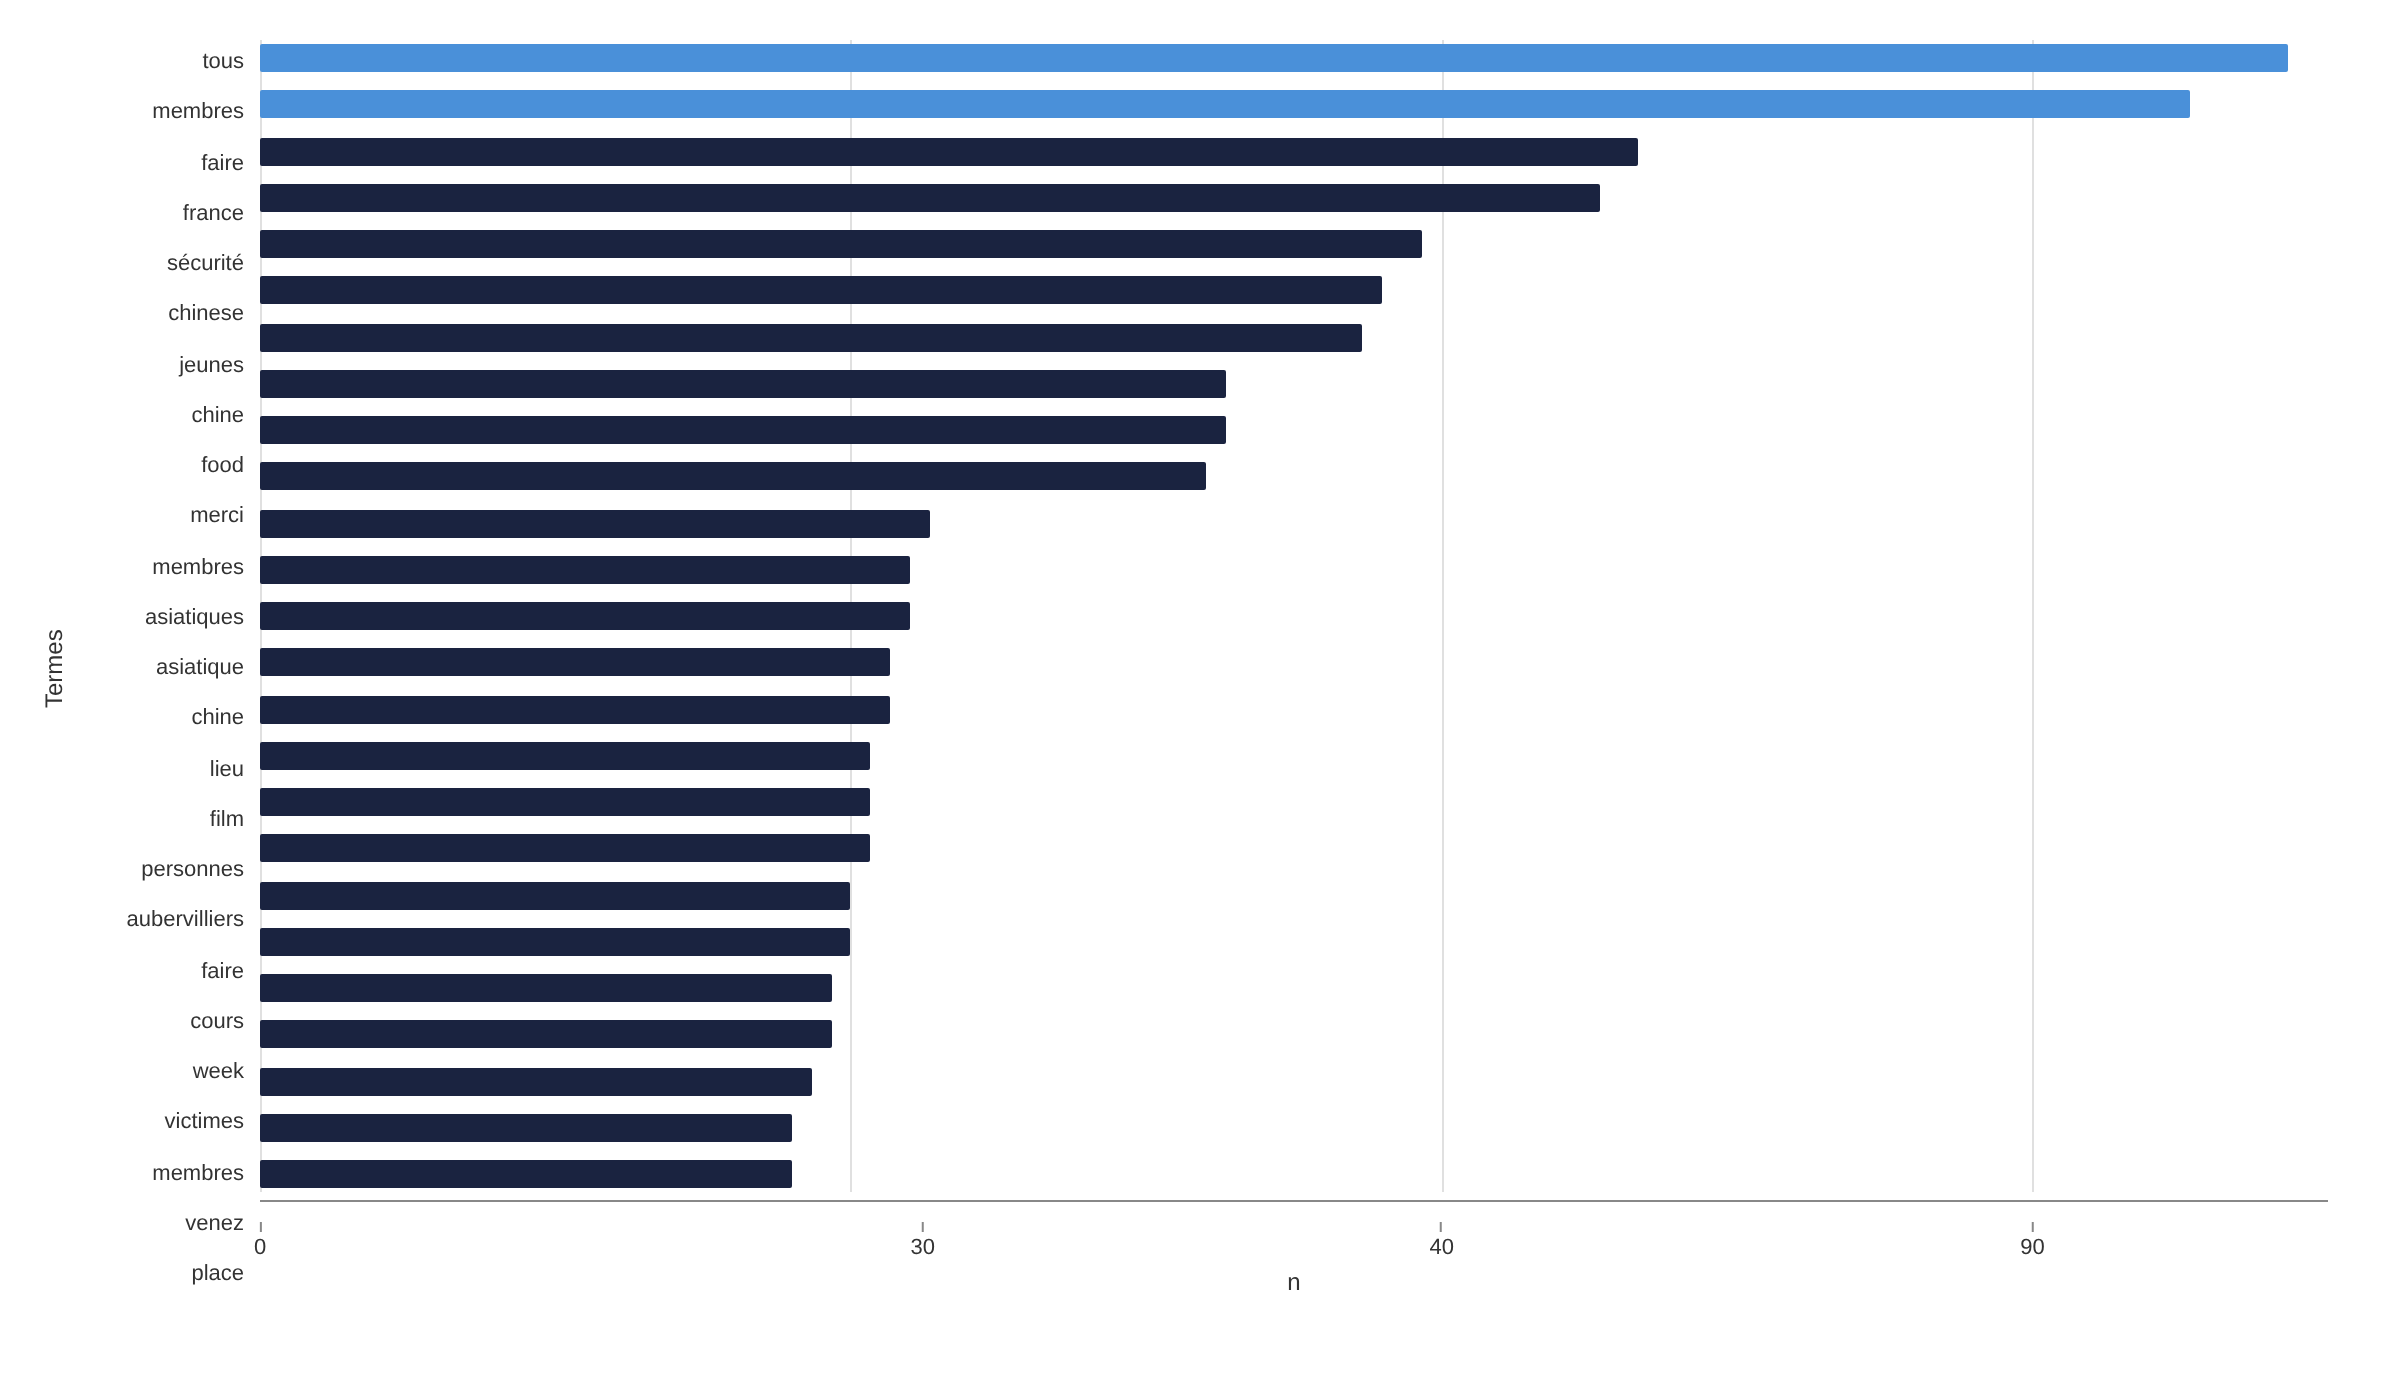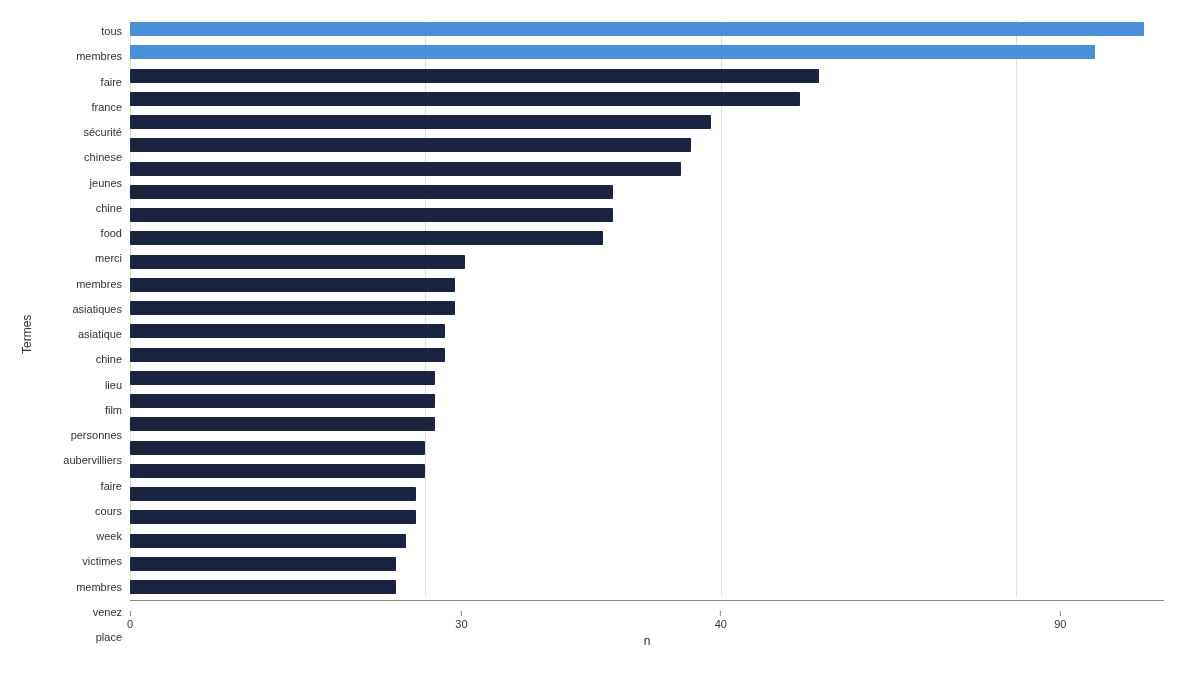--- a/index.html
+++ b/index.html
@@ -239,17 +239,17 @@
           <div class="bar bar-dark" style="width: 25.7143%;"></div>
         </div>
         <div class="bar-row">
           <div class="bar bar-dark" style="width: 25.7143%;"></div>
         </div>
       </div>
     <div class="x-axis" id="x-axis">
         <div class="x-tick" style="left: 0%;">0</div>
         <div class="x-tick" style="left: 28.5714%; margin-left: 36px;">30</div>
         <div class="x-tick" style="left: 57.1429%;">40</div>
-        <div class="x-tick" style="left: 85.7143%; margin-left: 44px;">90</div>
+        <div class="x-tick" style="left: 85.7143%;">90</div>
       </div>
     <div class="x-label">n</div>
   </div>
 </div>
 
 </body></html>

